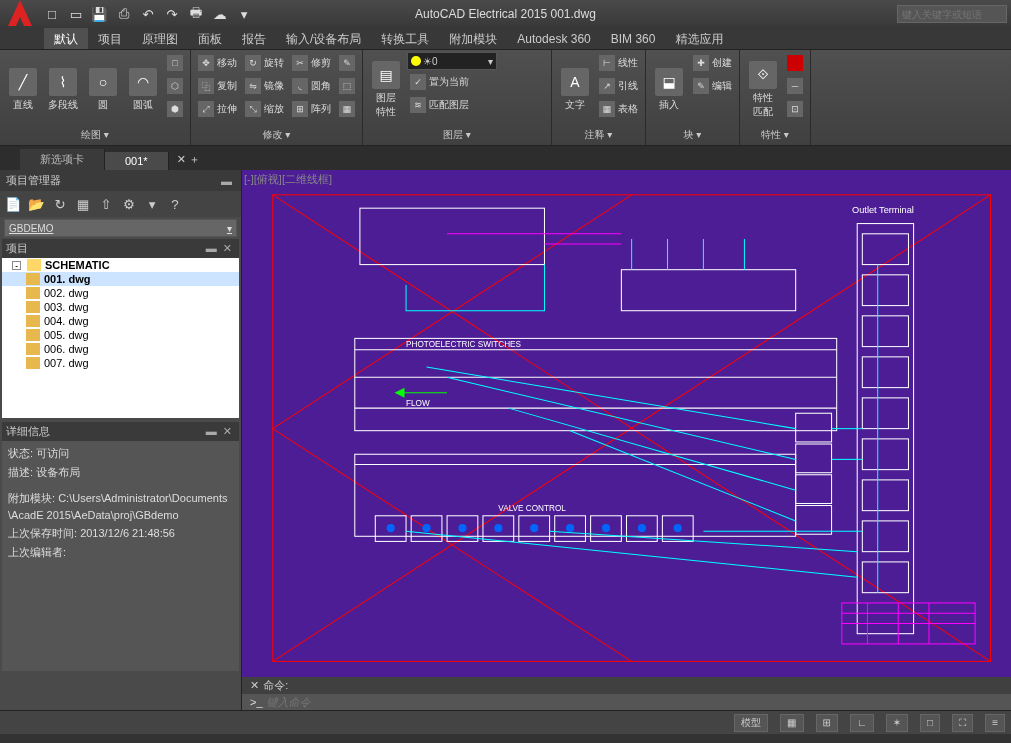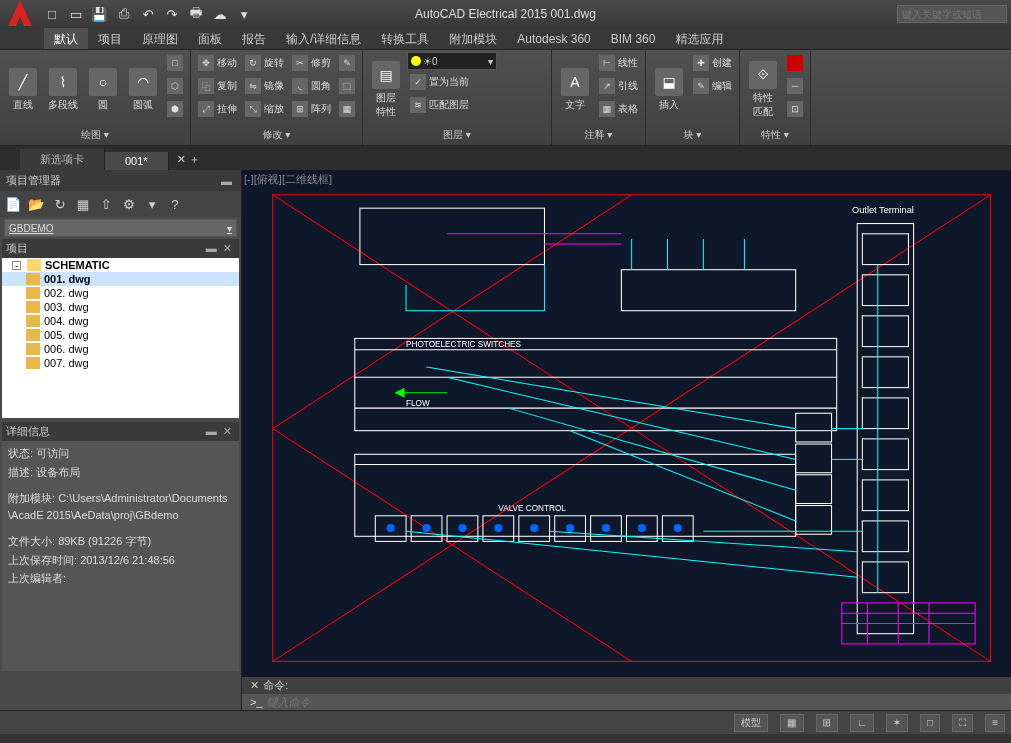--- a/index.html
+++ b/index.html
@@ -56,21 +56,21 @@
 .tree-row.sel { background: #cce4ff; font-weight: bold; }
 .tree-row .fico { width: 14px; height: 12px; background: #e6b84d; display:inline-block; }
 .tree-row.folder .fico { background: #ffd766; }
 .tree-row .expand { width:9px;height:9px;border:1px solid #888;display:inline-flex;align-items:center;justify-content:center;font-size:8px;margin-right:2px; }
 
 .details-panel { margin-top: 4px; }
 .details-body { padding: 4px 6px; font-size: 11px; color: #ddd; height: 230px; overflow:hidden; line-height:1.5; }
 .details-body div { margin-bottom: 2px; }
 
 
-.draw-wrap { flex: 1; display: flex; flex-direction: column; background: #0f172a; position:relative; }
+.draw-wrap { flex: 1; display: flex; flex-direction: column; background: #4c1d95; position:relative; }
 .view-ctl { position: absolute; top: 2px; left: 2px; color: #888; font-size: 11px; z-index:5; }
 .canvas { flex: 1; position: relative; overflow: hidden; border-radius: 14px; }
 .canvas svg { width: 100%; height: 100%; }
 
 .cmdline-area { background: #3a3a3a; }
 .cmd-history { background:#404040;color:#ccc;font-size:11px;padding:1px 8px;display:flex;align-items:center;gap:4px; }
 .cmd-input-row { display:flex;align-items:center;background:#555;padding:2px 4px; }
 .cmd-prompt { color:#ddd;font-size:11px;margin:0 4px; }
 .cmd-input { flex:1;background:transparent;border:none;color:#999;font-size:11px;font-style:italic;outline:none; }
 
@@ -103,21 +103,21 @@
   <div class="app-title">AutoCAD Electrical 2015    001.dwg</div>
   <input class="search-box" placeholder="键入关键字或短语" style="">
 </div>
 
 <div class="ribbon-tabs">
   <button class="rtab active">默认</button>
   <button class="rtab">项目</button>
   <button class="rtab">原理图</button>
   <button class="rtab">面板</button>
   <button class="rtab">报告</button>
-  <button class="rtab">输入/详细信息</button>
+  <button class="rtab">输入/设备布局</button>
   <button class="rtab">转换工具</button>
   <button class="rtab">附加模块</button>
   <button class="rtab">Autodesk 360</button>
   <button class="rtab">BIM 360</button>
   <button class="rtab">精选应用</button>
 </div>
 
 <div class="ribbon">
   <div class="panel">
     <div class="panel-content">
@@ -372,21 +372,20 @@
 
     <div class="tree-panel details-panel">
       <div class="tree-hdr">
         <span>详细信息</span>
         <span><span class="min-panel-ctl">▬</span><span class="min-panel-ctl">✕</span></span>
       </div>
       <div class="details-body">
         <div><span>状态:</span> <span>可访问</span></div>
         <div><span>描述:</span> <span>设备布局</span></div>
         <div style="margin-top:10px"><span>附加模块:</span> <span style="word-break:break-all">C:\Users\Administrator\Documents\AcadE 2015\AeData\proj\GBdemo</span></div>
-        <div style="margin-top:10px"><span>文件大小:</span> <span>89KB (91226 字节)</span></div>
         <div><span>上次保存时间:</span> <span>2013/12/6 21:48:56</span></div>
         <div><span>上次编辑者:</span></div>
       </div>
     </div>
   </div>
 
   <div class="draw-wrap">
     <div class="view-ctl">[-][俯视][二维线框]</div>
     <div class="canvas">
       <svg viewBox="0 0 750 490">

